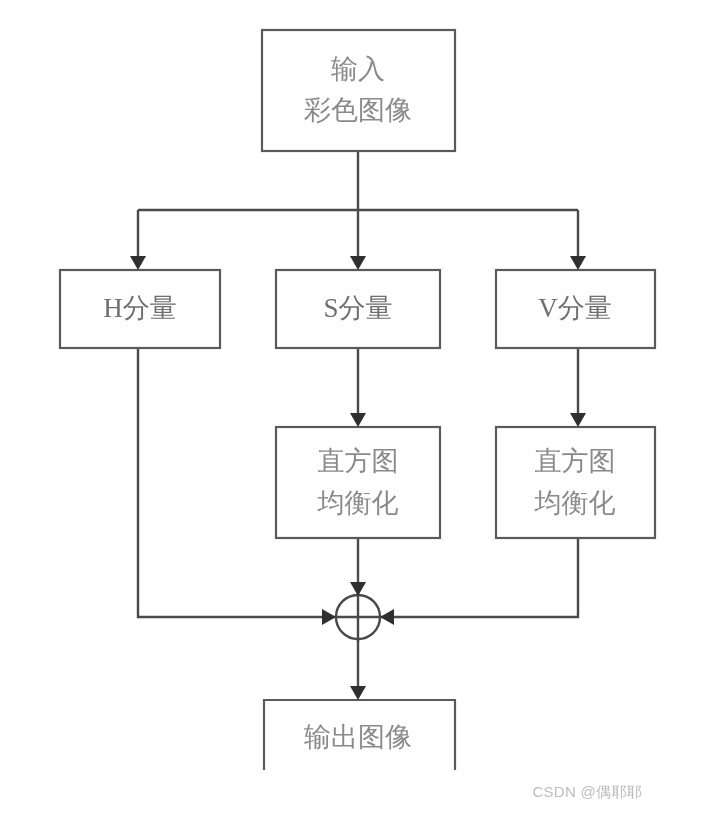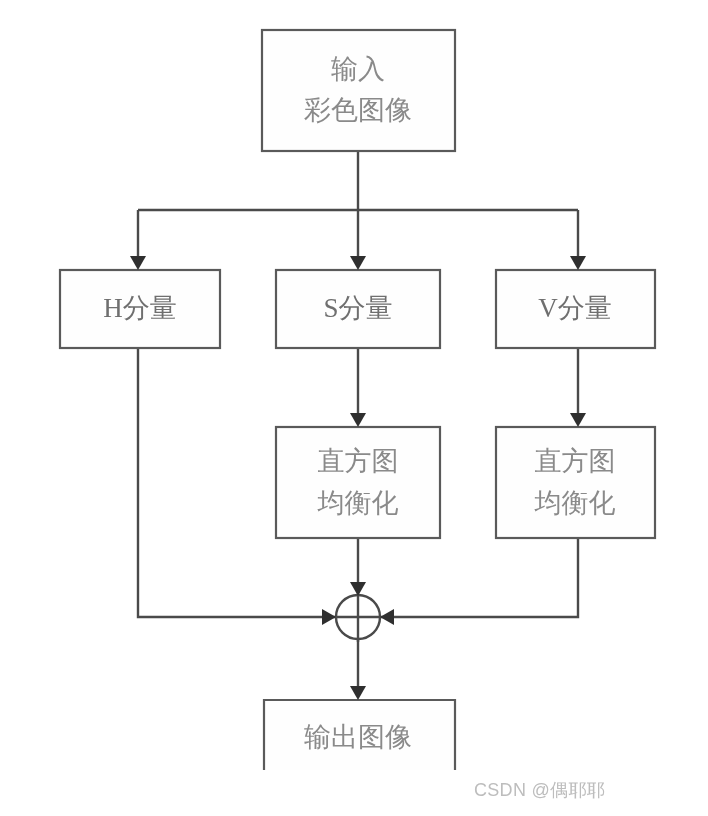--- a/index.html
+++ b/index.html
@@ -11,20 +11,21 @@
     width: 708px;
     height: 816px;
     font-family: "Liberation Serif", "DejaVu Serif", serif;
     overflow: hidden;
   }
   #diagram-root {
     position: relative;
     width: 636px;
     height: 816px;
     background: #ffffff;
+    padding-left: 20px;
   }
   svg.flow-canvas {
     position: absolute;
     top: 0;
     left: 0;
     width: 708px;
     height: 816px;
     display: block;
   }
   .node-box {
@@ -63,24 +64,24 @@
     font-family: "Liberation Serif", "DejaVu Serif", serif;
     font-size: 27px;
     text-anchor: middle;
     dominant-baseline: middle;
   }
   .node-label-latin {
     fill: #6f6f6f;
   }
   .watermark-text {
     position: absolute;
-    right: 31px;
+    right: 14px;
     bottom: 14px;
     font-family: "Liberation Sans", "DejaVu Sans", sans-serif;
-    font-size: 18px;
+    font-size: 15px;
     color: #bdbdbd;
     letter-spacing: 0.3px;
     white-space: nowrap;
   }
 </style>
 </head>
 <body>
 
 <div id="diagram-root">
 

